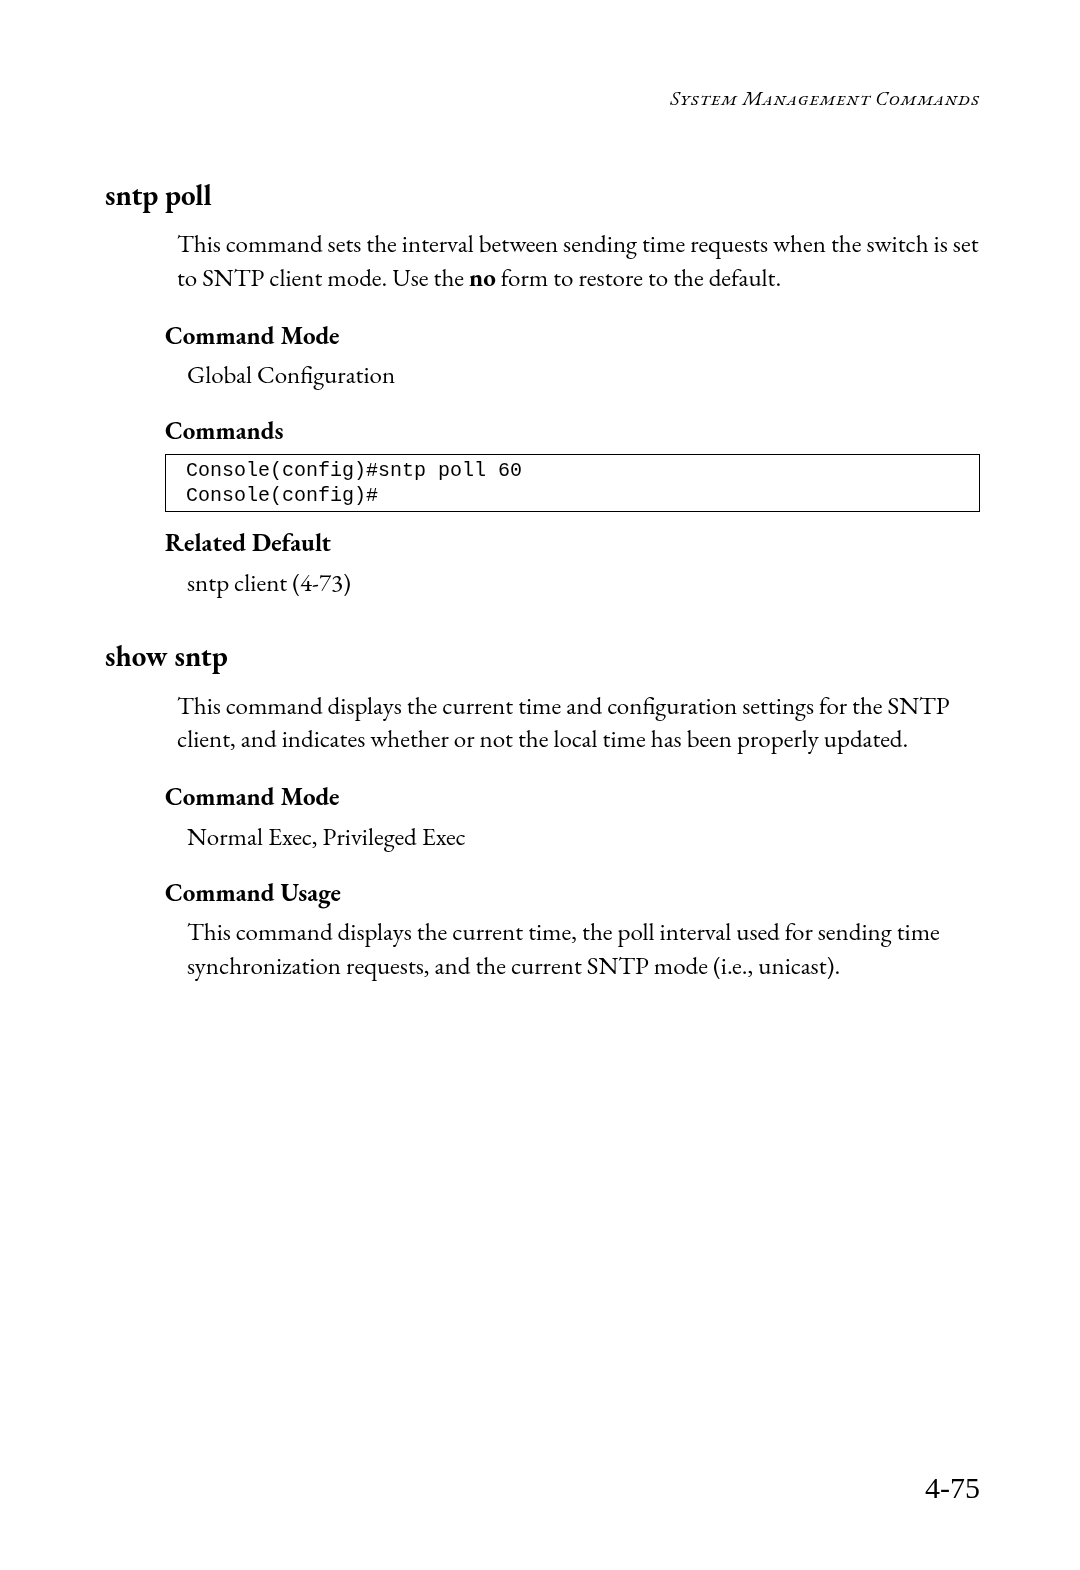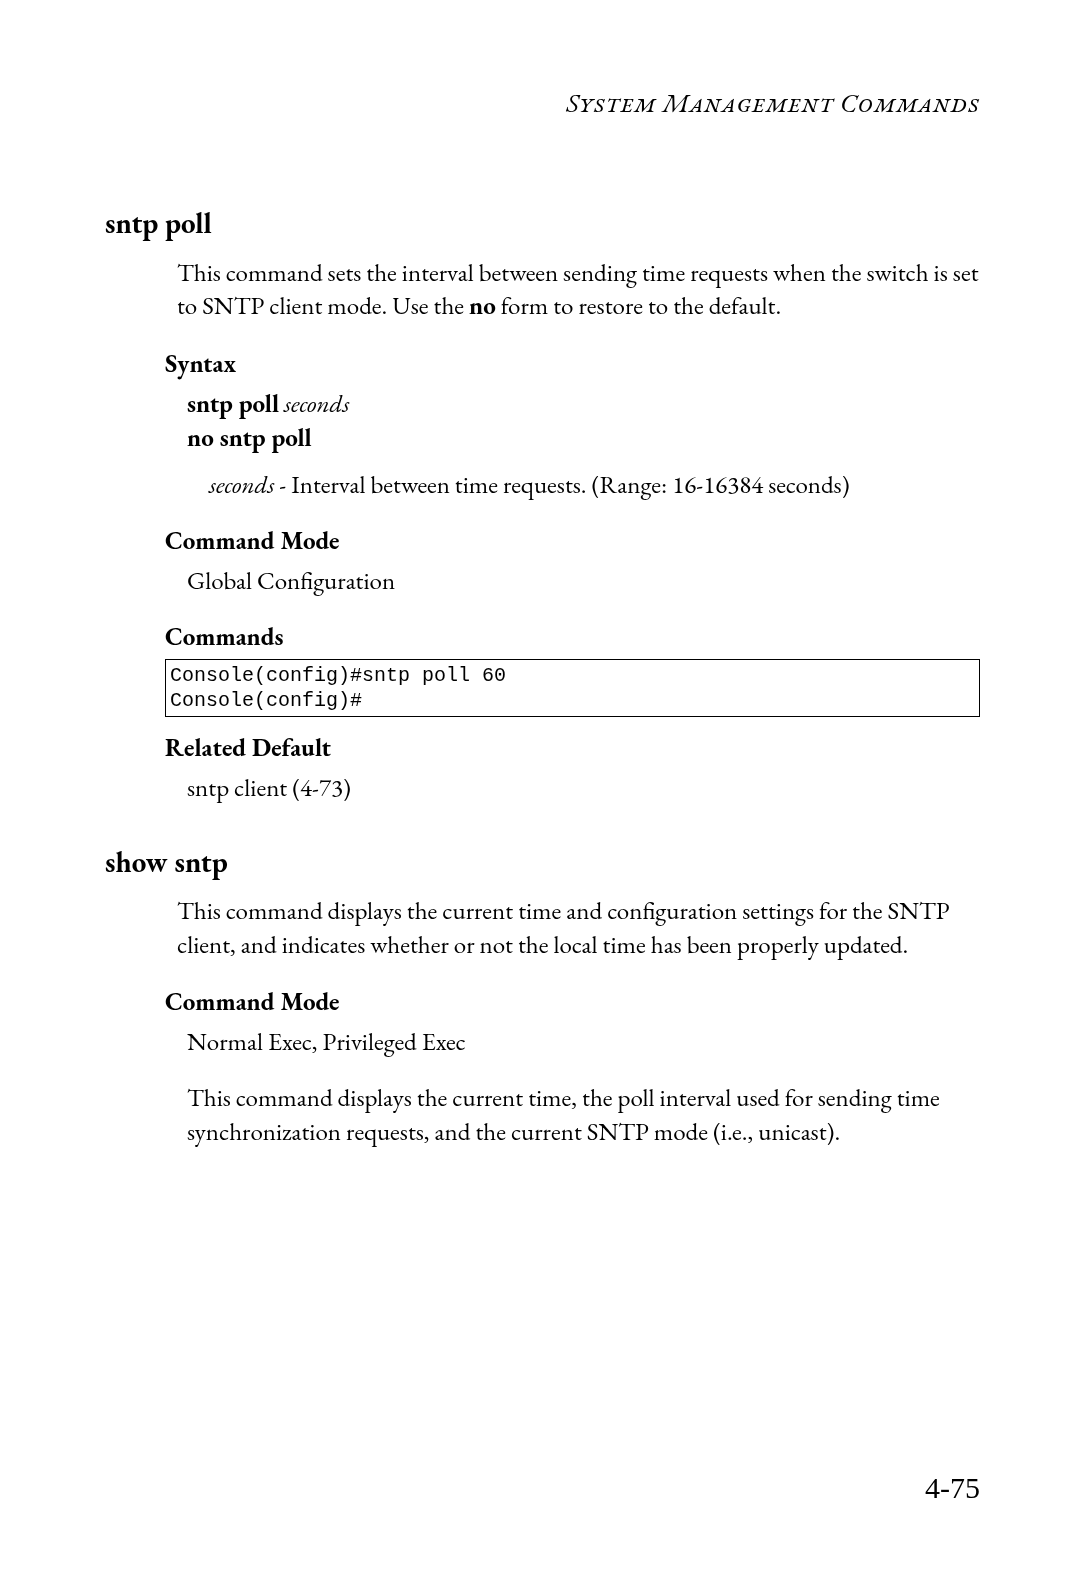--- a/index.html
+++ b/index.html
@@ -17,23 +17,23 @@
     height: 1570px;
     box-sizing: border-box;
     padding: 85px 100px 70px 105px;
     font-size: 25px;
     line-height: 1.35;
   }
   .running-head {
     text-align: right;
     font-variant: small-caps;
     font-style: italic;
-    font-size: 27px;
+    font-size: 20px;
     letter-spacing: 0.5px;
-    margin: 0 0 83px 0;
+    margin: 0 0 64px 0;
   }
   .cmd-title {
     font-weight: bold;
     font-size: 29px;
     margin: 0 0 12px 0;
   }
   .body-indent {
     margin-left: 60px;
   }
   .para {
@@ -55,21 +55,21 @@
   .section-block {
     margin-bottom: 22px;
   }
   .italic { font-style: italic; }
   .bold { font-weight: bold; }
   .code-box {
     border: 1px solid #000;
     font-family: "Courier New", Courier, monospace;
     font-size: 20px;
     line-height: 1.25;
-    padding: 3px 6px 3px 4px;
+    padding: 3px 6px 3px 20px;
     margin: 4px 0 14px 0;
     white-space: pre;
   }
   .page-number {
     position: absolute;
     bottom: 62px;
     right: 100px;
     font-size: 30px;
     font-family: Garamond, Georgia, serif;
   }
@@ -84,32 +84,20 @@
   </div>
 
   <div class="cmd-title">sntp poll</div>
 
   <div class="body-indent">
 
     <p class="para">
       <span>This command sets the interval between sending time requests when the switch is set to SNTP client mode. Use the </span><span class="bold">no</span><span> form to restore to the default.</span>
     </p>
 
-    <div class="section-block">
-      <div class="subhead">Syntax</div>
-      <div class="sub-indent syntax-block">
-        <div>
-          <span class="bold">sntp poll</span><span class="italic"> seconds</span>
-        </div>
-        <div class="bold">no sntp poll</div>
-      </div>
-      <div class="sub-indent2">
-        <span class="italic">seconds</span><span> - Interval between time requests. (Range: 16-16384 seconds)</span>
-      </div>
-    </div>
 
 
     <div class="section-block">
       <div class="subhead">Command Mode</div>
       <div class="sub-indent">Global Configuration</div>
     </div>
 
     <div>
       <div class="subhead">Commands</div>
       <div class="code-box">Console(config)#sntp poll 60
@@ -128,20 +116,21 @@
   <div class="body-indent">
 
     <p class="para">This command displays the current time and configuration settings for the SNTP client, and indicates whether or not the local time has been properly updated.</p>
 
     <div class="section-block">
       <div class="subhead">Command Mode</div>
       <div class="sub-indent">Normal Exec, Privileged Exec</div>
     </div>
 
     <div class="section-block">
+      <div class="subhead">Command Usage</div>
       <div class="sub-indent">This command displays the current time, the poll interval used for sending time synchronization requests, and the current SNTP mode (i.e., unicast).</div>
     </div>
 
   </div>
 
   <div class="page-number">4-75</div>
 
 </div>
 
 </body></html>

